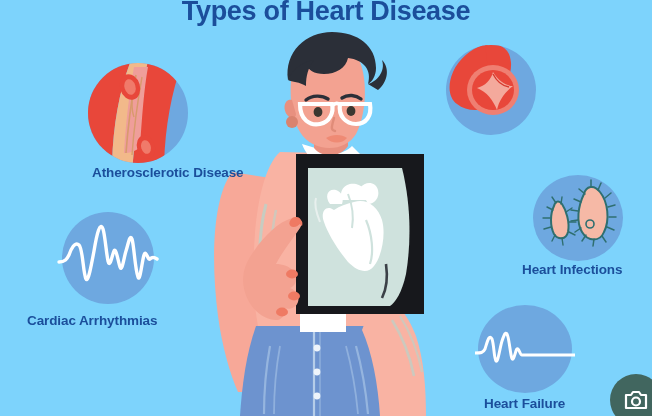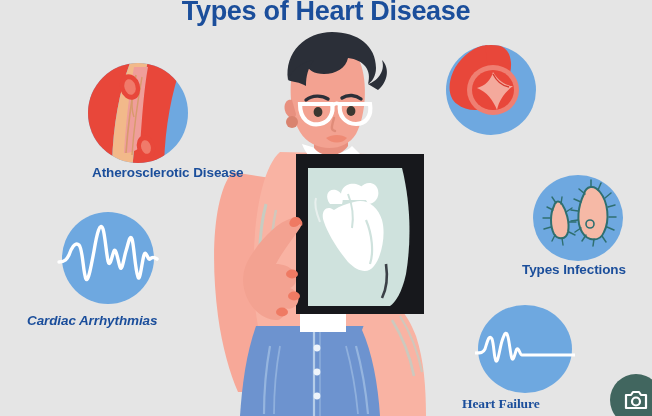--- a/index.html
+++ b/index.html
@@ -10,21 +10,21 @@
     width: 652px;
     height: 416px;
     overflow: hidden;
     font-family: "Liberation Sans", sans-serif;
     background: #b6f7f2;
   }
   #infographic {
     position: relative;
     width: 652px;
     height: 416px;
-    background: #e5e5e5;
+    background: #7dd3fc;
   }
   .title {
     position: absolute;
     top: -4px;
     left: 0;
     width: 652px;
     text-align: center;
     font-size: 27px;
     font-weight: bold;
     color: #1b4e9b;
@@ -36,24 +36,24 @@
     font-weight: bold;
     color: #1b4e9b;
     white-space: nowrap;
     letter-spacing: -0.1px;
   }
   .node { position: absolute; }
   .circle-wrap { position: absolute; }
 
   
   #label-athero { left: 44px;  top: 165px; margin-left: 48px; }
-  #label-arrhythmia { left: 27px; top: 313px; font-style: italic; }
+  #label-arrhythmia { left: 27px; top: 313px; }
   #label-valve { left: 418px; top: 136px; }
   #label-infections { left: 522px; top: 262px; }
-  #label-failure { left: 462px; top: 396px; font-family: Liberation Serif, serif; }
+  #label-failure { left: 484px; top: 396px; }
 
   
   #camera-badge {
     position: absolute;
     right: -10px;
     bottom: -10px;
     width: 52px;
     height: 52px;
     border-radius: 50%;
     background: #41665f;
@@ -247,21 +247,21 @@
             <path d="M34 66 L35 73"></path>
             <path d="M41 60 L47 63"></path>
           <path d="M41 50 L48 50"></path>
             <path d="M38 40 L44 36"></path>
             <path d="M33 32 L34 25"></path>
           <path d="M28 31 L24 25"></path>
         </g>
       </g>
     </svg>
   </div>
-  <div class="label" id="label-infections">Types Infections</div>
+  <div class="label" id="label-infections">Heart Infections</div>
 
   <div class="circle-wrap" style="left:475px; top:303px; width:100px; height:92px;">
     <svg width="100" height="92" viewBox="0 0 100 92">
       <ellipse cx="50" cy="46" rx="47" ry="44" fill="#6ea8e0"></ellipse>
       <path d="M0 50 C6 50 8 50 10 46 C12 40 14 30 17 36 C19 41 19 56 21 58
                C23 60 25 44 27 38 C29 32 31 26 33 34 C35 42 36 58 38 56
                C40 54 41 44 43 46 C45 48 45 52 47 52 L100 52" stroke="#ffffff" stroke-width="3" fill="none" stroke-linecap="round" stroke-linejoin="round"></path>
     </svg>
   </div>
   <div class="label" id="label-failure">Heart Failure</div>

